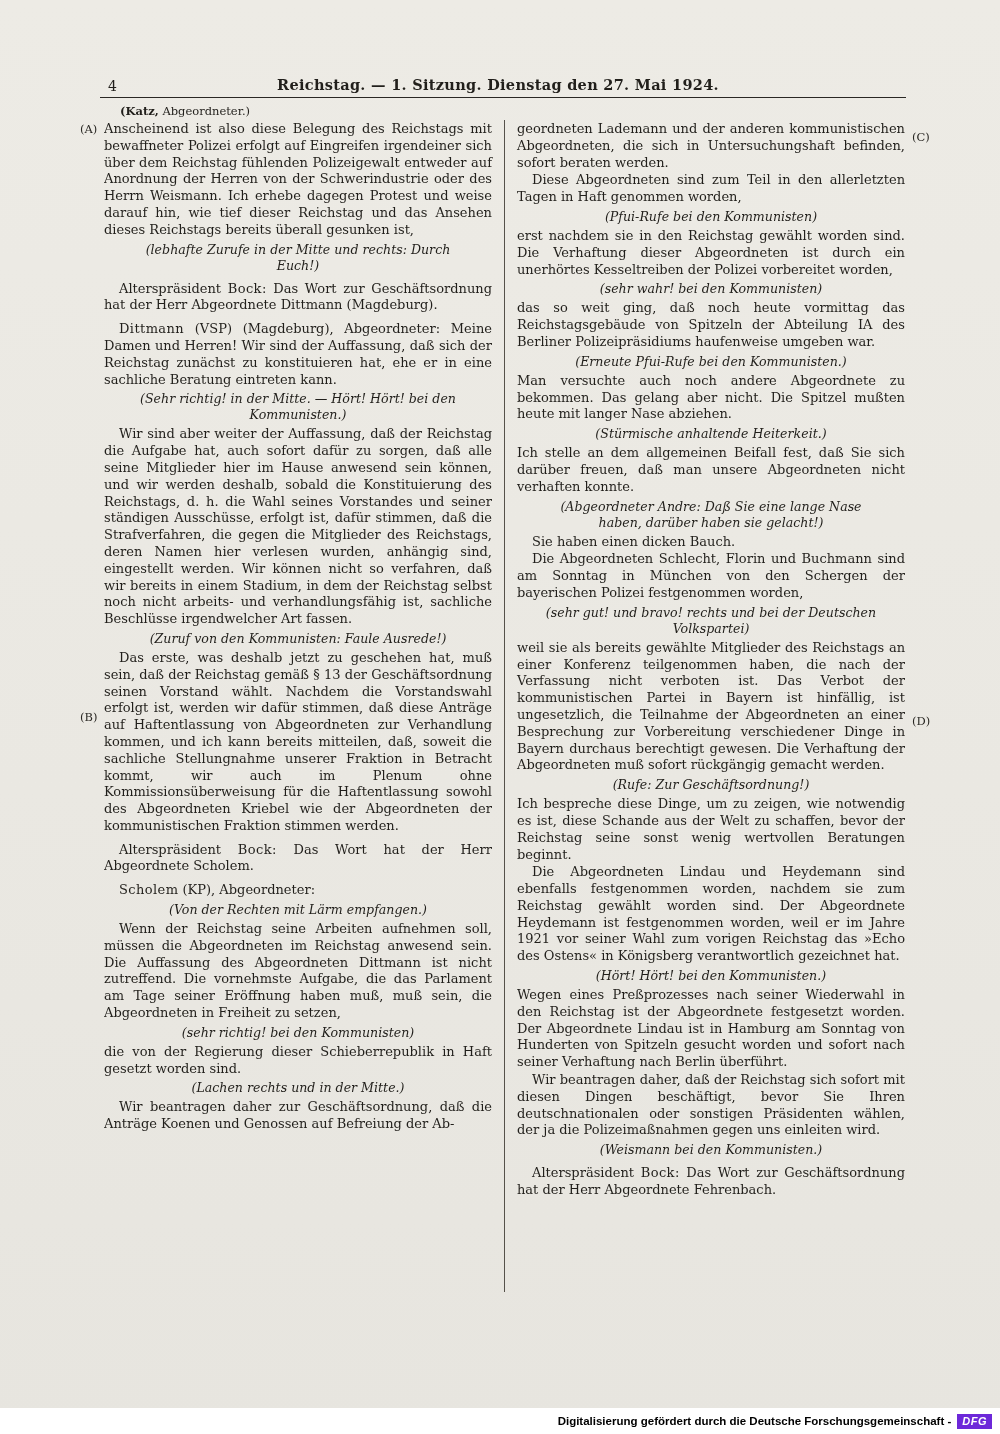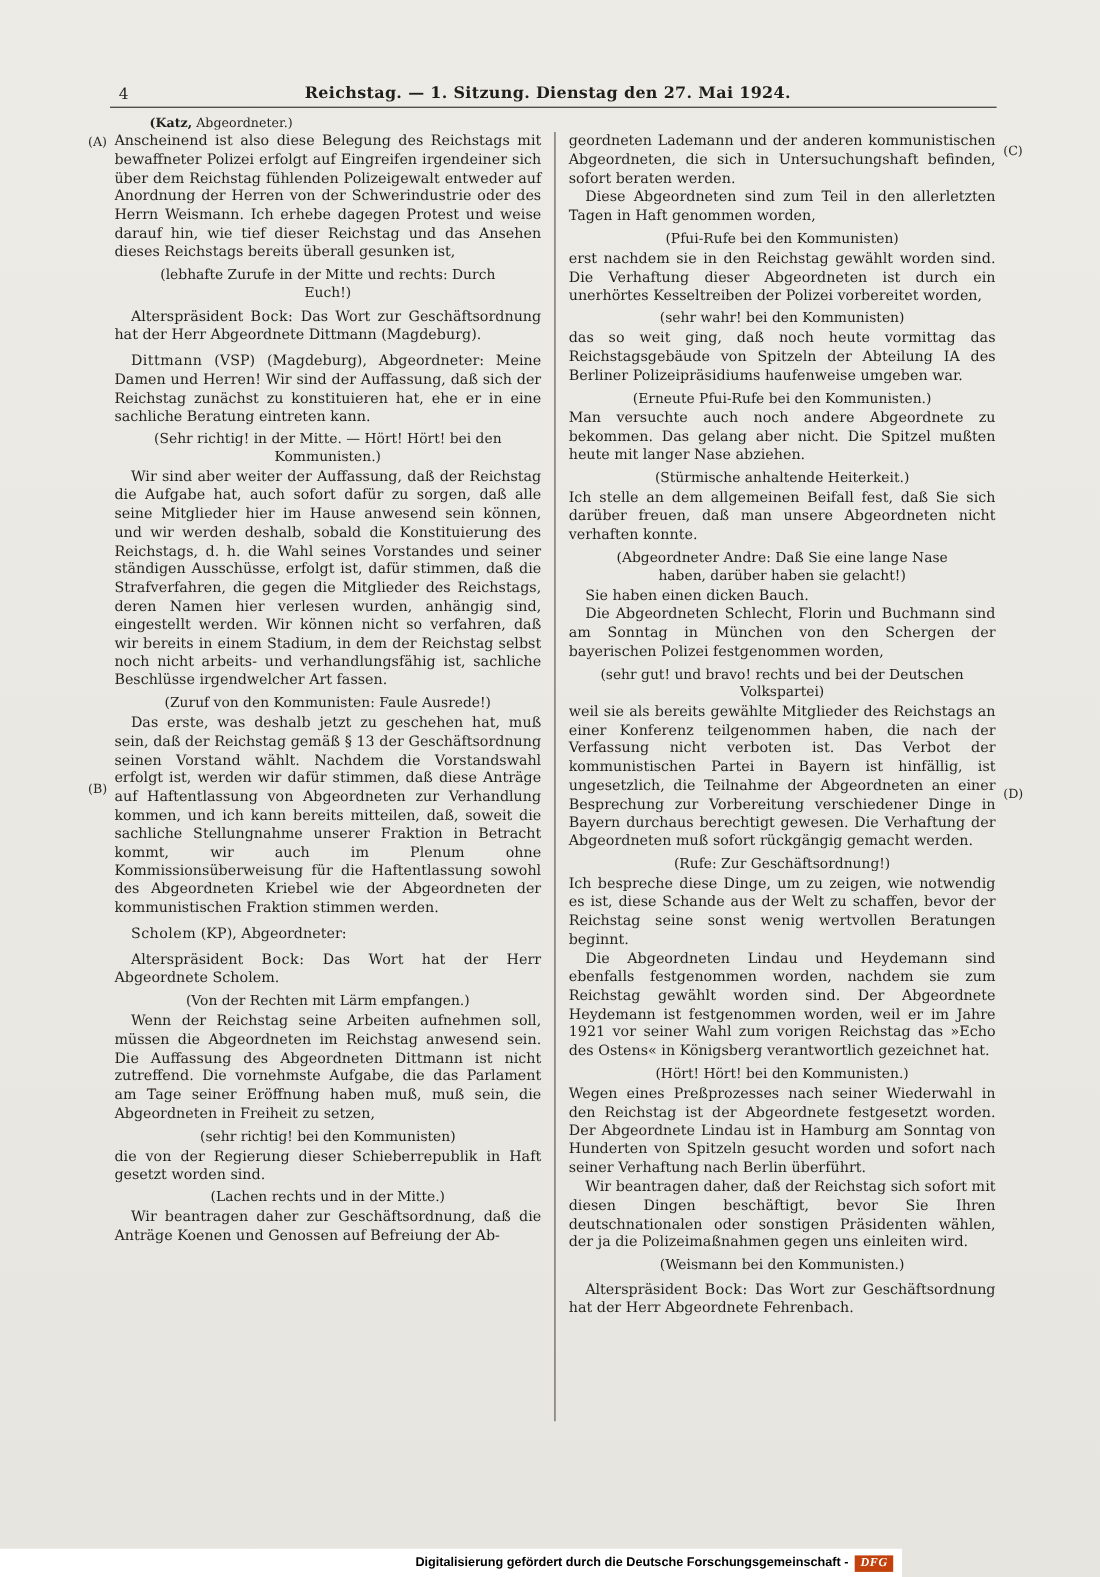--- a/index.html
+++ b/index.html
@@ -23,21 +23,21 @@
   .header-title{
     position:absolute;top:76px;left:0;width:996px;
     text-align:center;font-weight:bold;font-size:14.5px;
     letter-spacing:.3px;
   }
   .header-rule{
     position:absolute;top:97px;left:100px;width:806px;height:0;
     border-top:1.6px solid #2a2824;
   }
   .running-head{
-    position:absolute;top:104px;left:136px;
+    position:absolute;top:104px;left:120px;
     font-size:11.5px;
   }
   
   .margin-marker{
     position:absolute;font-size:11.5px;color:#2a2824;
   }
   #mk-a{left:80px;top:122px;}
   #mk-b{left:80px;top:710px;}
   #mk-c{left:912px;top:130px;}
   #mk-d{left:912px;top:714px;}
@@ -58,40 +58,39 @@
     height:1172px;
   }
   .column p{margin:0;}
   .column p.para{text-indent:15px;margin-top:1px;}
   .column p.para.noindent{text-indent:0;}
   .column p.speech{margin-top:7px;}
   .column p.stage{
     text-align:center;text-indent:0;
     margin:3px 0;
     padding:0 26px;
-    font-size:12.6px;line-height:16px;
+    font-size:12.6px;line-height:16px;font-style:italic;
   }
   .column b{font-weight:normal;letter-spacing:.4px;}
   
   .footer-strip{
-    position:absolute;left:0;bottom:0;width:820px;height:26px;
+    position:absolute;left:0;bottom:0;width:1000px;height:26px;
     background:#ffffff;
     display:flex;align-items:center;justify-content:flex-end;
     gap:6px;padding-right:8px;box-sizing:border-box;
     font-family:"Liberation Sans", sans-serif;
   }
   .footer-text{
     font-size:11.5px;font-weight:bold;color:#000;
   }
   .dfg-badge{
-    background:#c2410c;color:#fff;
+    background:#6d28d9;color:#fff;
     font-size:11px;font-weight:bold;font-style:italic;
     padding:2px 5px;line-height:1;
     letter-spacing:.5px;
-    font-family:Liberation Serif, serif;
   }
 </style>
 </head>
 <body>
 
 <div class="page">
 
   <div class="page-number">4</div>
   <div class="header-title">Reichstag. — 1. Sitzung. Dienstag den 27. Mai 1924.</div>
   <div class="header-rule"></div>
@@ -106,22 +105,22 @@
   <div class="columns">
     <div class="column">
         <p class="para noindent">Anscheinend ist also diese Belegung des Reichstags mit bewaffneter Polizei erfolgt auf Eingreifen irgendeiner sich über dem Reichstag fühlenden Polizeigewalt entweder auf Anordnung der Herren von der Schwerindustrie oder des Herrn Weismann. Ich erhebe dagegen Protest und weise darauf hin, wie tief dieser Reichstag und das Ansehen dieses Reichstags bereits überall gesunken ist,</p>
         <p class="stage">(lebhafte Zurufe in der Mitte und rechts: Durch Euch!)</p>
         <p class="para speech">Alterspräsident <b>Bock:</b> Das Wort zur Geschäftsordnung hat der Herr Abgeordnete Dittmann (Magdeburg).</p>
         <p class="para speech"><b>Dittmann</b> (VSP) (Magdeburg), Abgeordneter: Meine Damen und Herren! Wir sind der Auffassung, daß sich der Reichstag zunächst zu konstituieren hat, ehe er in eine sachliche Beratung eintreten kann.</p>
         <p class="stage">(Sehr richtig! in der Mitte. — Hört! Hört! bei den Kommunisten.)</p>
         <p class="para">Wir sind aber weiter der Auffassung, daß der Reichstag die Aufgabe hat, auch sofort dafür zu sorgen, daß alle seine Mitglieder hier im Hause anwesend sein können, und wir werden deshalb, sobald die Konstituierung des Reichstags, d. h. die Wahl seines Vorstandes und seiner ständigen Ausschüsse, erfolgt ist, dafür stimmen, daß die Strafverfahren, die gegen die Mitglieder des Reichstags, deren Namen hier verlesen wurden, anhängig sind, eingestellt werden. Wir können nicht so verfahren, daß wir bereits in einem Stadium, in dem der Reichstag selbst noch nicht arbeits- und verhandlungsfähig ist, sachliche Beschlüsse irgendwelcher Art fassen.</p>
         <p class="stage">(Zuruf von den Kommunisten: Faule Ausrede!)</p>
         <p class="para">Das erste, was deshalb jetzt zu geschehen hat, muß sein, daß der Reichstag gemäß § 13 der Geschäftsordnung seinen Vorstand wählt. Nachdem die Vorstandswahl erfolgt ist, werden wir dafür stimmen, daß diese Anträge auf Haftentlassung von Abgeordneten zur Verhandlung kommen, und ich kann bereits mitteilen, daß, soweit die sachliche Stellungnahme unserer Fraktion in Betracht kommt, wir auch im Plenum ohne Kommissionsüberweisung für die Haftentlassung sowohl des Abgeordneten Kriebel wie der Abgeordneten der kommunistischen Fraktion stimmen werden.</p>
+        <p class="para speech">Alterspräsident <b>Bock:</b> Das Wort hat der Herr Abgeordnete Scholem.</p>
         <p class="para speech"><b>Scholem</b> (KP), Abgeordneter:</p>
-        <p class="para speech">Alterspräsident <b>Bock:</b> Das Wort hat der Herr Abgeordnete Scholem.</p>
         <p class="stage">(Von der Rechten mit Lärm empfangen.)</p>
         <p class="para">Wenn der Reichstag seine Arbeiten aufnehmen soll, müssen die Abgeordneten im Reichstag anwesend sein. Die Auffassung des Abgeordneten Dittmann ist nicht zutreffend. Die vornehmste Aufgabe, die das Parlament am Tage seiner Eröffnung haben muß, muß sein, die Abgeordneten in Freiheit zu setzen,</p>
         <p class="stage">(sehr richtig! bei den Kommunisten)</p>
         <p class="para noindent">die von der Regierung dieser Schieberrepublik in Haft gesetzt worden sind.</p>
         <p class="stage">(Lachen rechts und in der Mitte.)</p>
         <p class="para">Wir beantragen daher zur Geschäftsordnung, daß die Anträge Koenen und Genossen auf Befreiung der Ab-</p>
       </div>
     <div class="col-divider"></div>
     <div class="column">
         <p class="para noindent">geordneten Lademann und der anderen kommunistischen Abgeordneten, die sich in Untersuchungshaft befinden, sofort beraten werden.</p>

